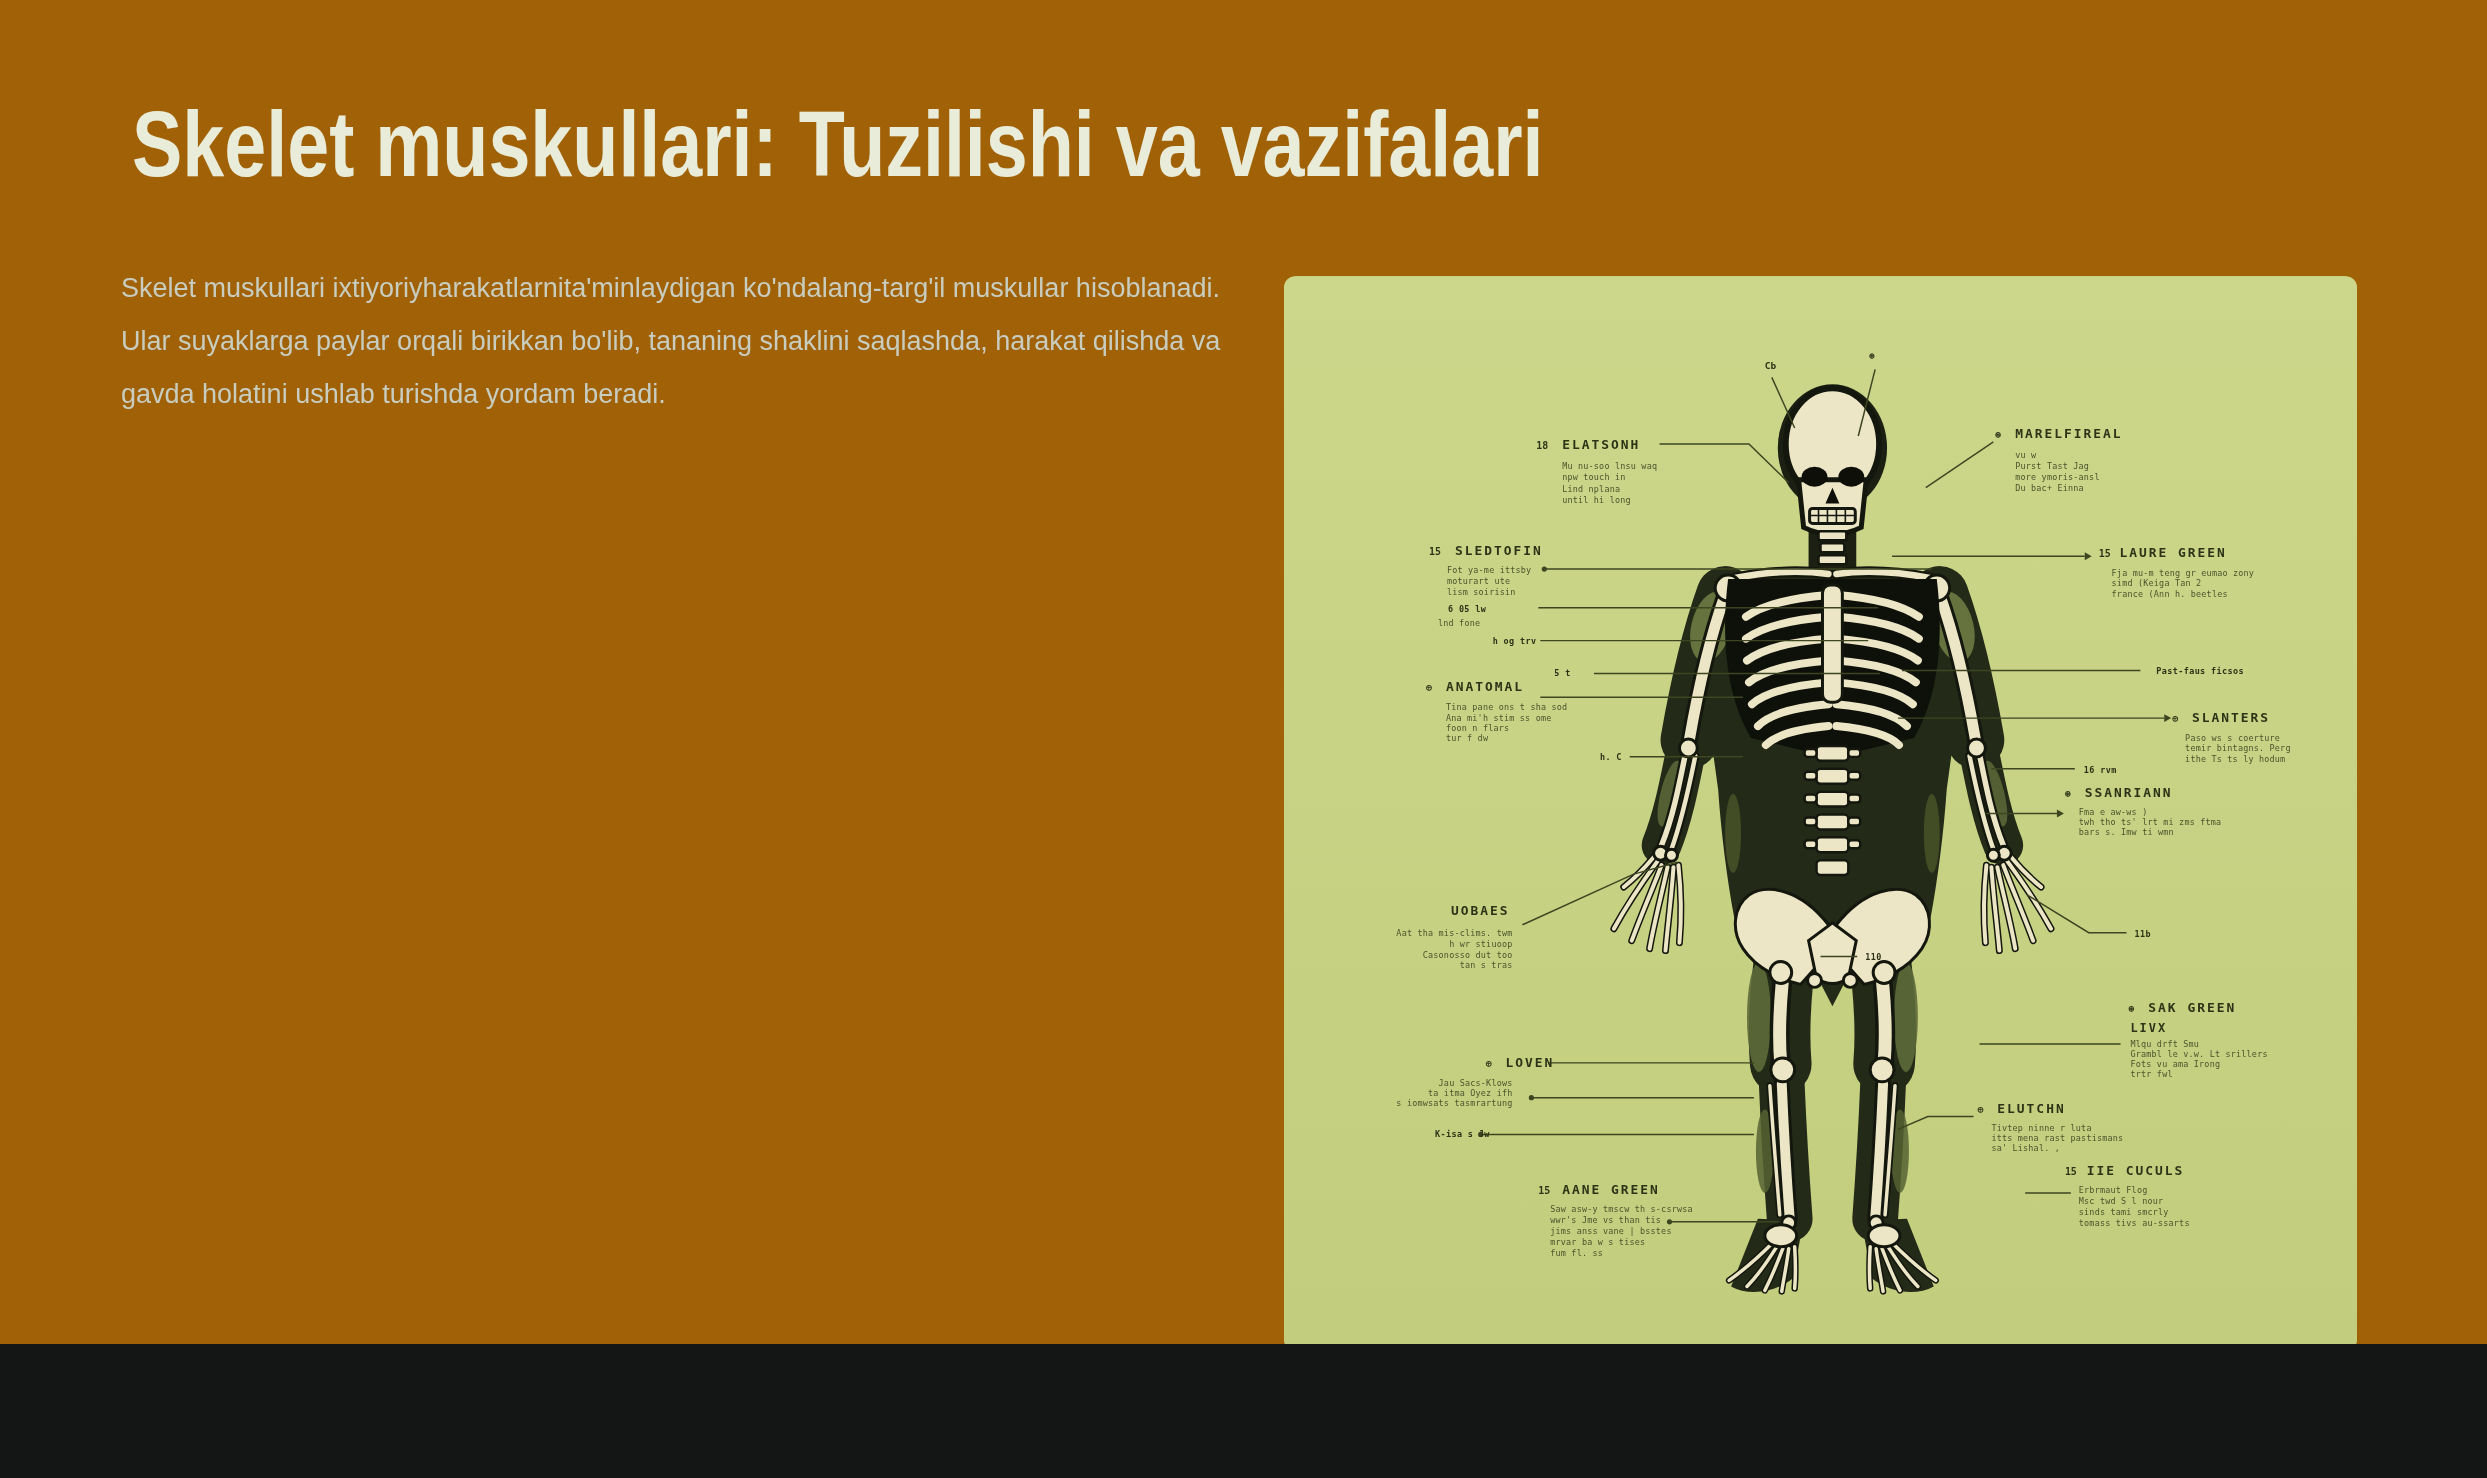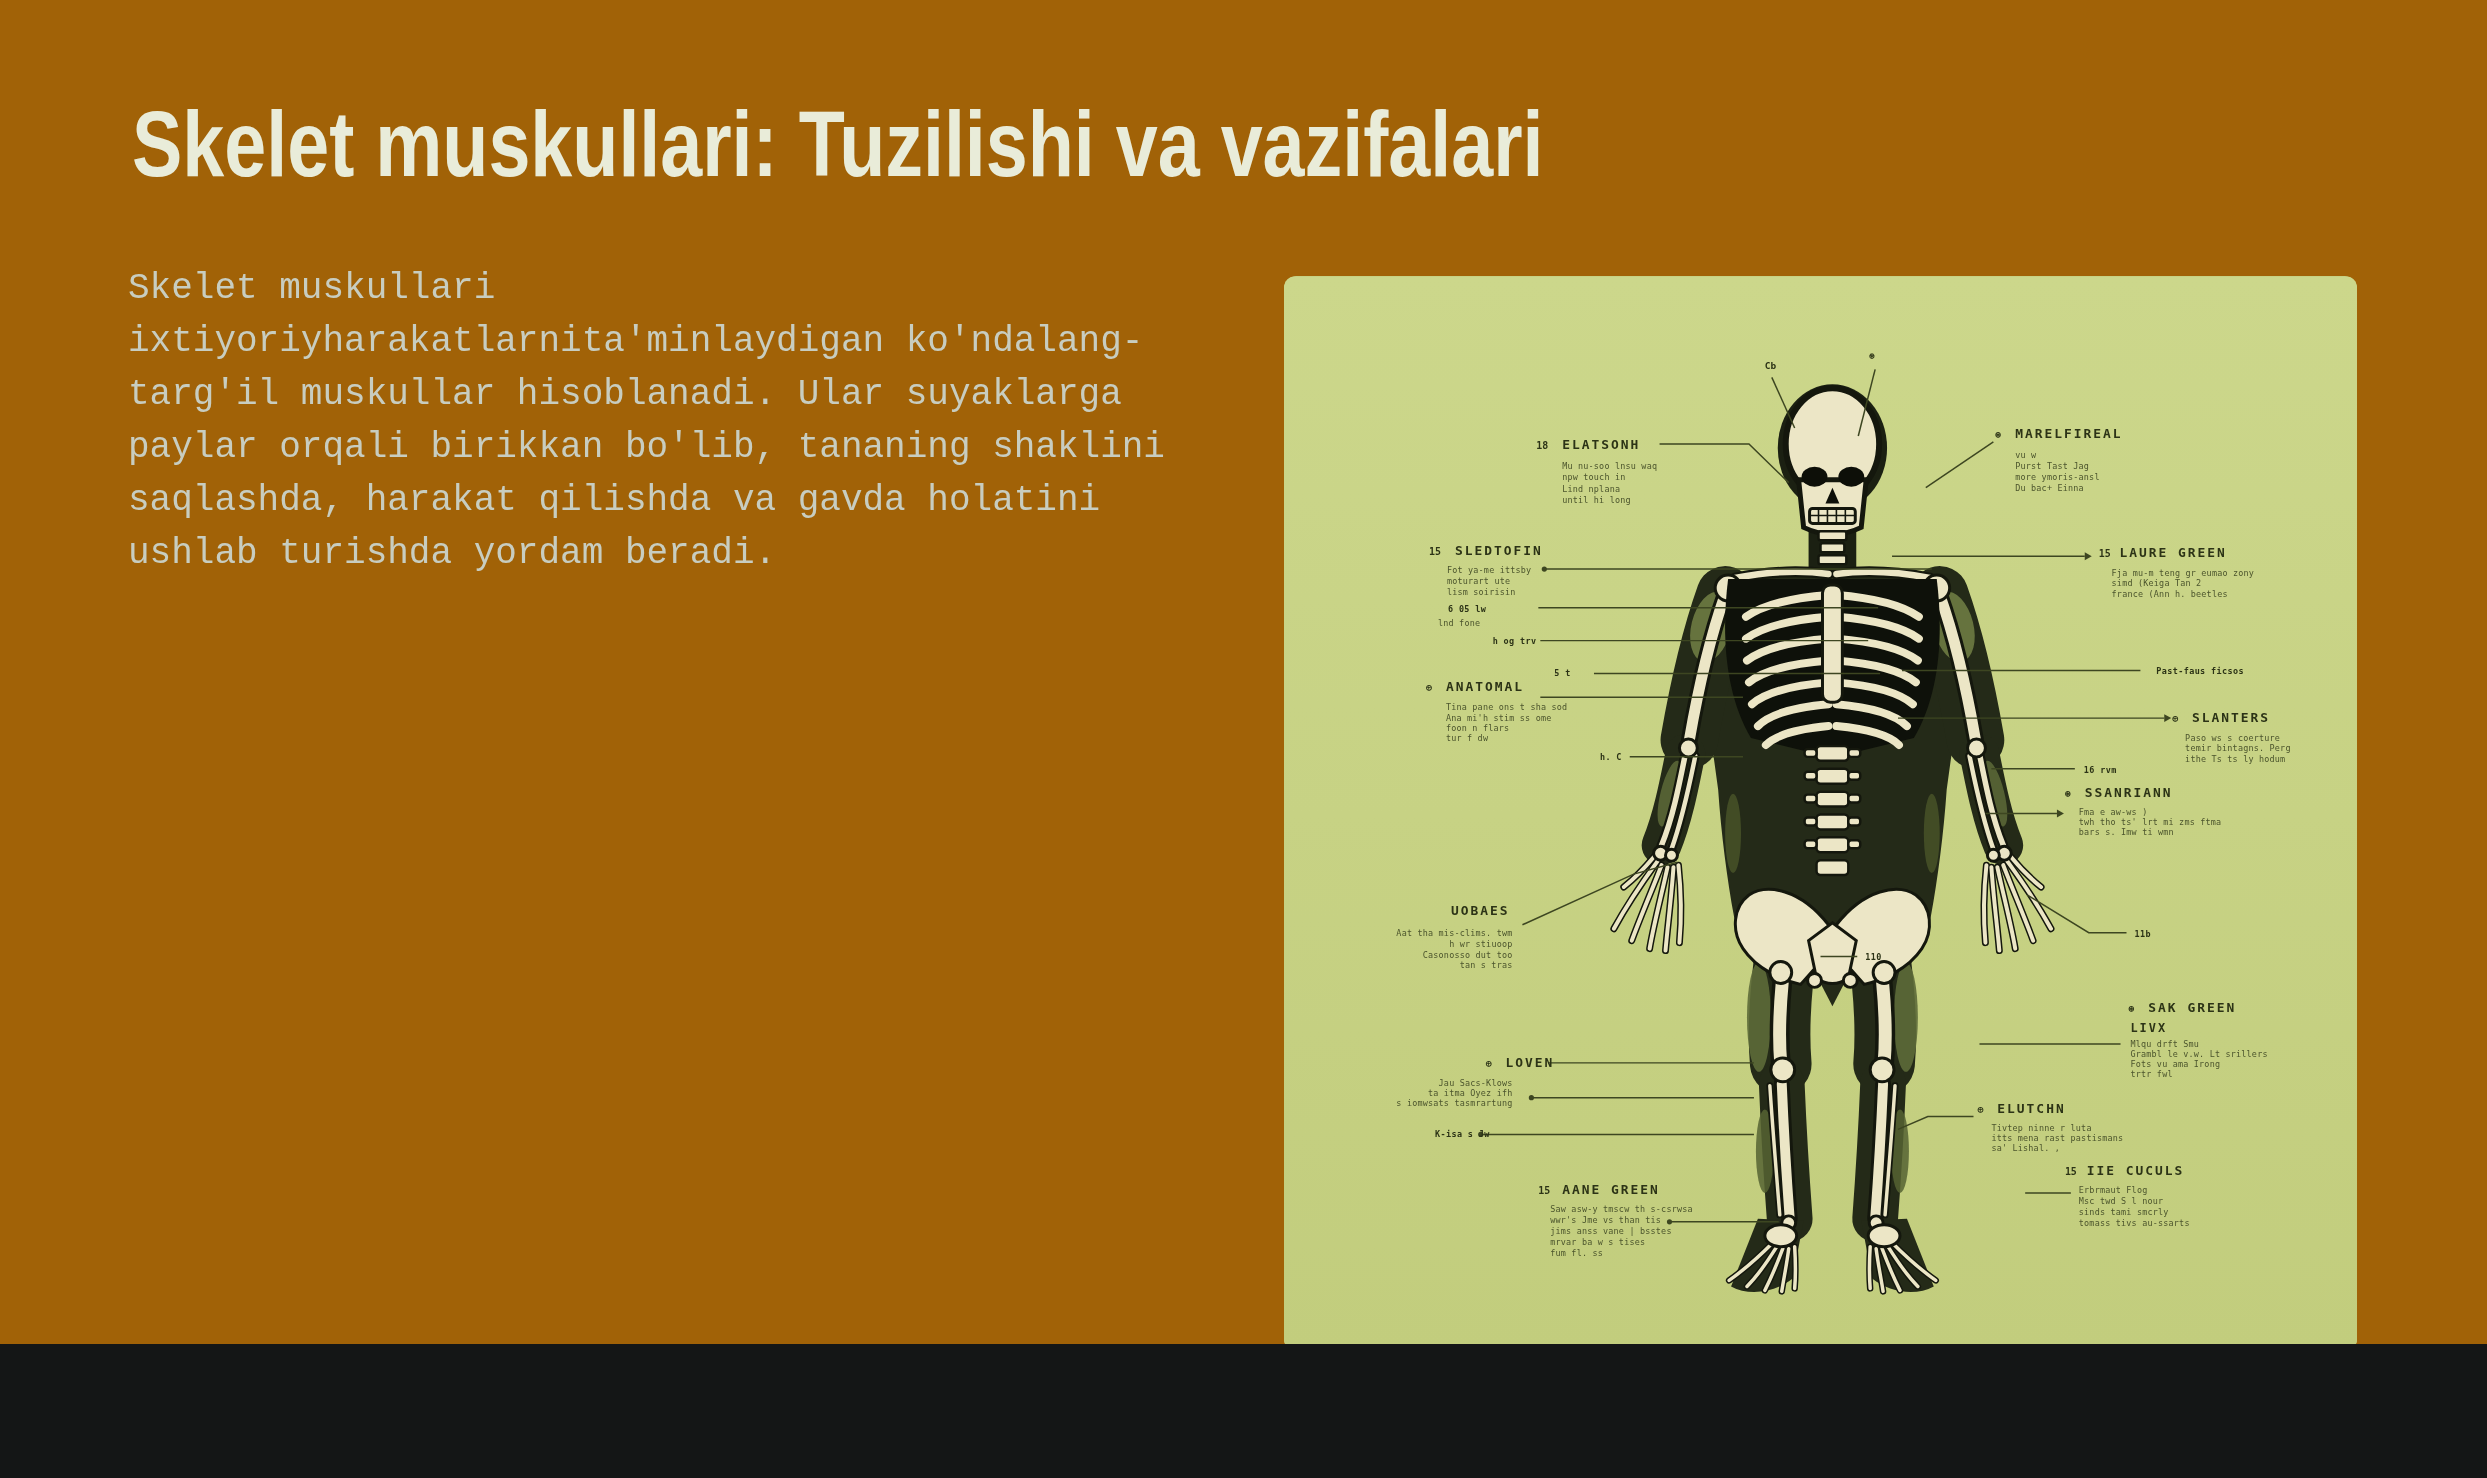--- a/index.html
+++ b/index.html
@@ -1,23 +1,23 @@
 <!DOCTYPE html>
 <html><head>
 <meta charset="utf-8">
 <style>
   html,body{margin:0;padding:0;background:#141616;}
   .slide{position:relative;width:2488px;height:1344px;background:#a16207;overflow:hidden;
          font-family:"Liberation Sans",sans-serif;}
   .title{position:absolute;left:132px;top:92px;margin:0;color:#e9ecd9;
          font-size:92px;font-weight:bold;letter-spacing:0px;white-space:nowrap;
          transform:scaleX(0.82);transform-origin:left top;}
-  .body-text{position:absolute;left:128px;top:262px;width:1122px;
-             font-family:Liberation Mono, monospace;
-             font-size:36px;line-height:53px;color:#c8cdc0;}
+  .body-text{position:absolute;left:121px;top:262px;width:1122px;
+             font-family:Liberation Sans, sans-serif;
+             font-size:27px;line-height:53px;color:#c8cdc0;}
   .body-text p{margin:0 0 2px 0;}
   .illustration{position:absolute;left:1284px;top:276px;width:1073px;height:1075px;
                 margin:0;border-radius:12px;overflow:hidden;background:#c7d183;}
   .illustration svg{display:block;width:100%;height:100%;}
 </style>
 </head>
 <body>
 
 <div class="slide">
   <h1 class="title">Skelet muskullari: Tuzilishi va vazifalari</h1>

